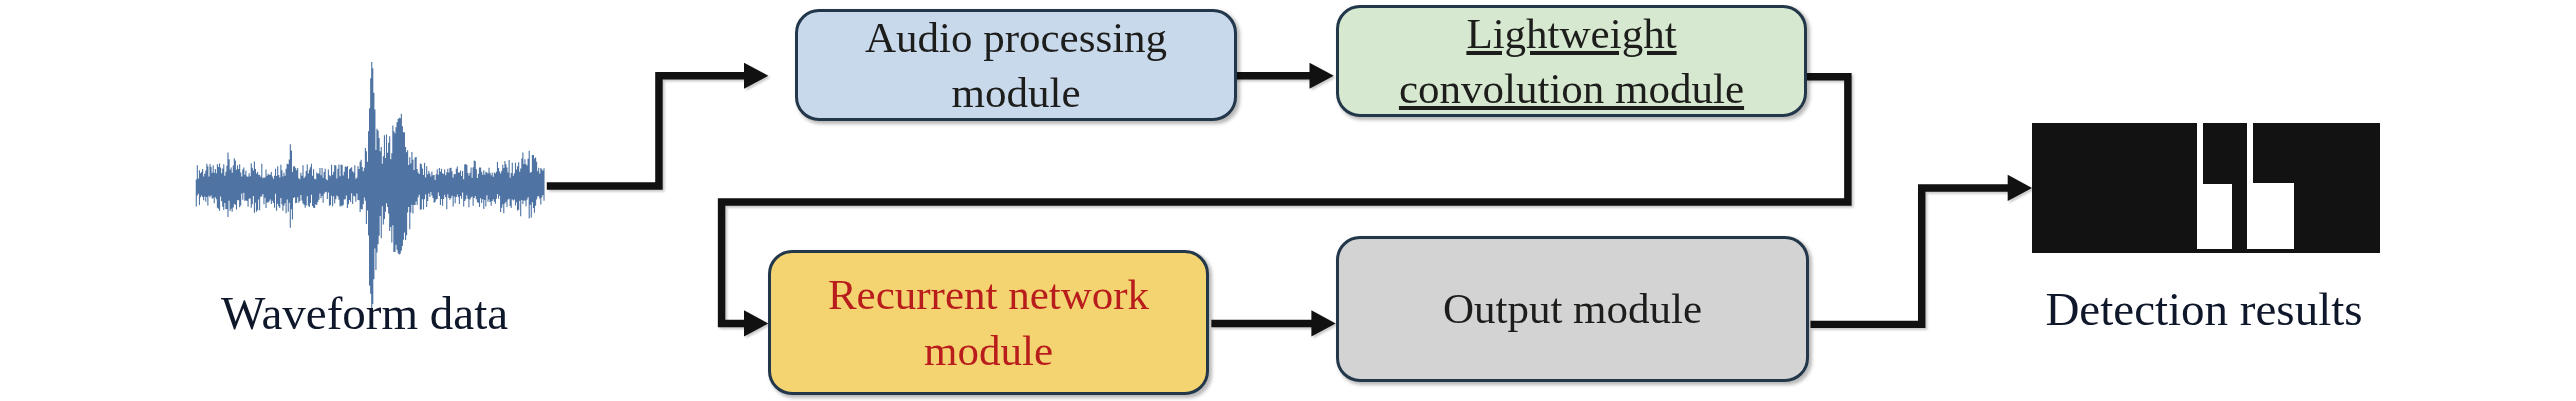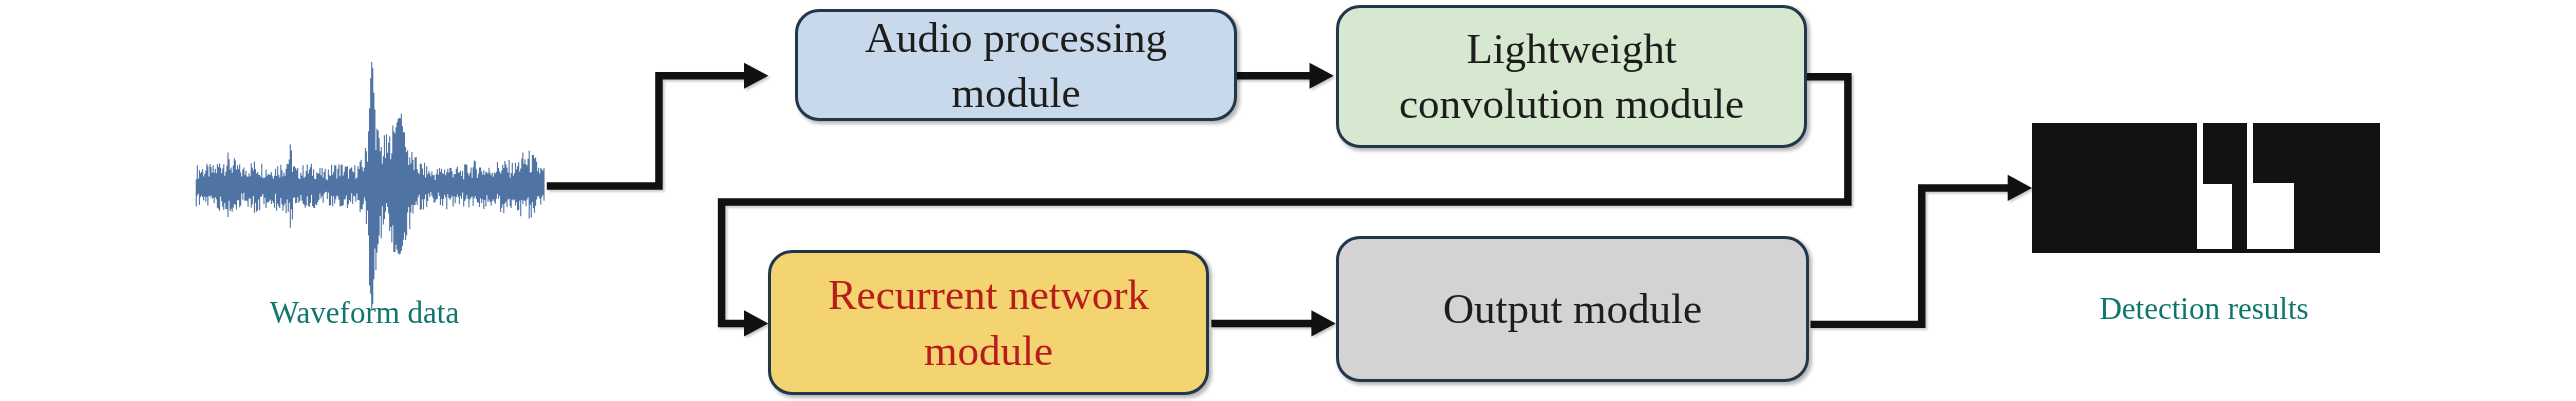--- a/index.html
+++ b/index.html
@@ -4,24 +4,24 @@
 <style>
   html,body{margin:0;padding:0;background:#ffffff;}
   .stage{position:relative;width:2576px;height:402px;background:#ffffff;
          font-family:"Liberation Serif",serif;overflow:hidden;}
   .node{position:absolute;border:3.7px solid #22374a;border-radius:24px;
         display:flex;flex-direction:column;align-items:center;justify-content:center;
         text-align:center;font-size:43px;line-height:1.28;color:#1d1d1b;
         box-shadow:2.8px 2.8px 3.7px rgba(0,0,0,.28);box-sizing:border-box;}
   .node span:empty{display:none;}
   .node-audio{left:768px;top:9.3px;width:442px;height:112px;margin-left:27px;}
-  .node-conv{left:1336px;top:4.7px;width:471px;height:143px;}
+  .node-conv{left:1336px;top:4.7px;width:471px;height:112px;text-decoration:underline;}
   .node-recurrent{left:768px;top:250px;width:441px;height:145px;}
   .node-output{left:1336px;top:236px;width:473px;height:146px;}
-  .caption{position:absolute;font-size:31px;color:#0f766e;text-align:center;white-space:nowrap;margin-top:9px;}
+  .caption{position:absolute;font-size:47px;color:#0f172a;text-align:center;white-space:nowrap;}
   .caption-wave{left:159px;top:286px;width:411px;}
   .caption-det{left:2017px;top:282px;width:374px;}
   .connector-svg{position:absolute;left:0;top:0;width:2576px;height:402px;pointer-events:none;}
   .connectors{filter:drop-shadow(2px 2px 1px rgba(0,0,0,.22));}
   .detection{position:absolute;left:2032px;top:123px;width:348px;height:130px;}
   .det-seg{position:absolute;}
 </style>
 </head>
 <body>
 

